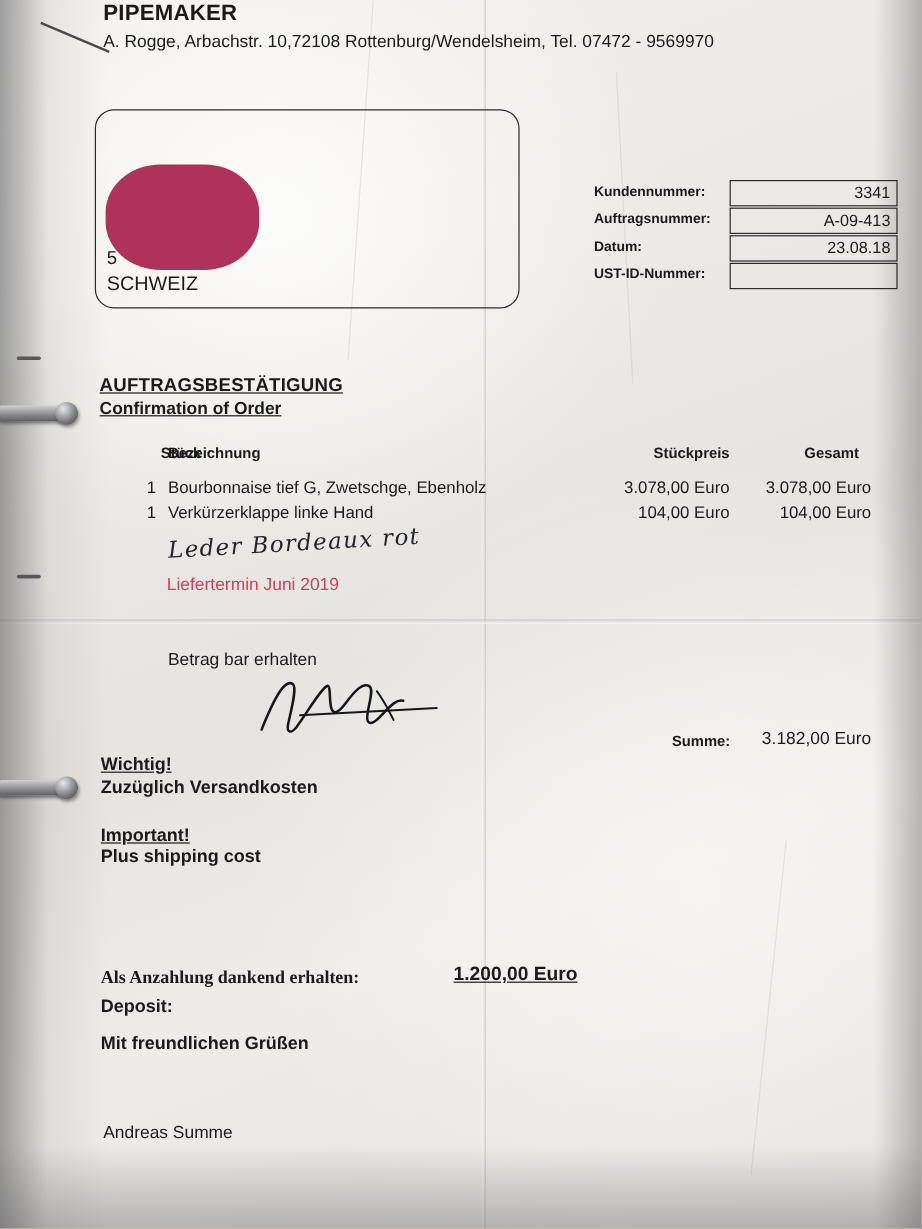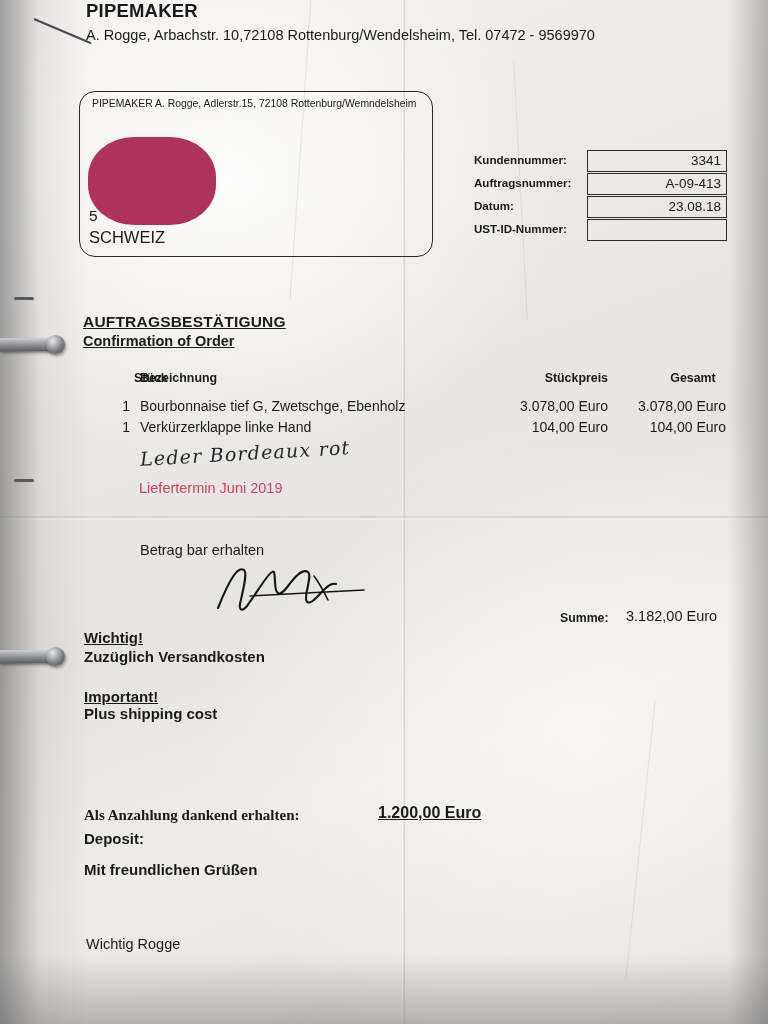--- a/index.html
+++ b/index.html
@@ -140,21 +140,21 @@
     position: absolute;
     left: 88px; top: 137px;
     width: 128px; height: 88px;
     background: #a8224f;
     border-radius: 46px / 40px;
     opacity: 0.93;
   }
 
   
   .meta { position: absolute; left: 474px; top: 150px; width: 252px; }
-  .meta-row { position: relative; height: 23px; }
+  .meta-row { position: relative; height: 23px; margin-left: 21px; }
   .meta-label {
     position: absolute; left: 0; top: 3px;
     font-size: 11.6px; font-weight: bold; text-align: left;
   }
   .meta-val-box {
     position: absolute; left: 113px; top: 0;
     width: 138px; height: 20px;
     border: 1.2px solid #2b2b2b;
   }
   .meta-val {
@@ -216,21 +216,21 @@
     width: 168px; height: 62px;
     color: #15161a;
     font-family: "DejaVu Serif", serif;
   }
   .sum-label {
     position: absolute; left: 560px; top: 611px;
     font-size: 12.3px; font-weight: bold;
   }
   .sum-val {
     position: absolute; left: 626px; top: 608px;
-    width: 100px; text-align: left;
+    width: 100px; text-align: right;
     font-size: 14.5px;
   }
 
   .note-a { position: absolute; left: 84px; top: 629px; font-size: 15px; font-weight: bold; text-decoration: underline; }
   .note-b { position: absolute; left: 84px; top: 648px; font-size: 15px; font-weight: bold; }
   .note-c { position: absolute; left: 84px; top: 688px; font-size: 15px; font-weight: bold; text-decoration: underline; }
   .note-d { position: absolute; left: 84px; top: 705px; font-size: 15px; font-weight: bold; text-align: right; }
 
   .dep-label { position: absolute; left: 84px; top: 807px; font-size: 15px; font-weight: bold; font-family: Liberation Serif, serif; }
   .dep-label2 { position: absolute; left: 84px; top: 830px; font-size: 15px; font-weight: bold; }
@@ -263,21 +263,20 @@
   <div class="tick t2"></div>
   <div class="ring r1"></div>
   <div class="ring r2"></div>
 
   <div class="doc">
 
     <div class="brand">PIPEMAKER</div>
     <div class="brand-sub">A. Rogge, Arbachstr. 10,72108 Rottenburg/Wendelsheim, Tel. 07472 - 9569970</div>
 
     <div class="addr-box"></div>
-    <div class="addr-ref">PIPEMAKER A. Rogge, Adlerstr.15, 72108 Rottenburg/Wemndelsheim</div>
     <div class="addr-l1"></div>
     <div class="addr-l2"></div>
     <div class="addr-l3"></div>
     <div class="addr-l4">5</div>
     <div class="addr-country">SCHWEIZ</div>
     <div class="redaction"></div>
 
     <div class="meta">
       <div class="meta-row">
         <div class="meta-label">Kundennummer:</div>
@@ -342,15 +341,15 @@
     <div class="note-a">Wichtig!</div>
     <div class="note-b">Zuzüglich Versandkosten</div>
     <div class="note-c">Important!</div>
     <div class="note-d">Plus shipping cost</div>
 
     <div class="dep-label">Als Anzahlung dankend erhalten:</div>
     <div class="dep-label2">Deposit:</div>
     <div class="dep-val">1.200,00 Euro</div>
 
     <div class="regards">Mit freundlichen Grüßen</div>
-    <div class="signer">Wichtig Rogge</div>
+    <div class="signer">Andreas Summe</div>
   </div>
 </div>
 
 </body></html>

